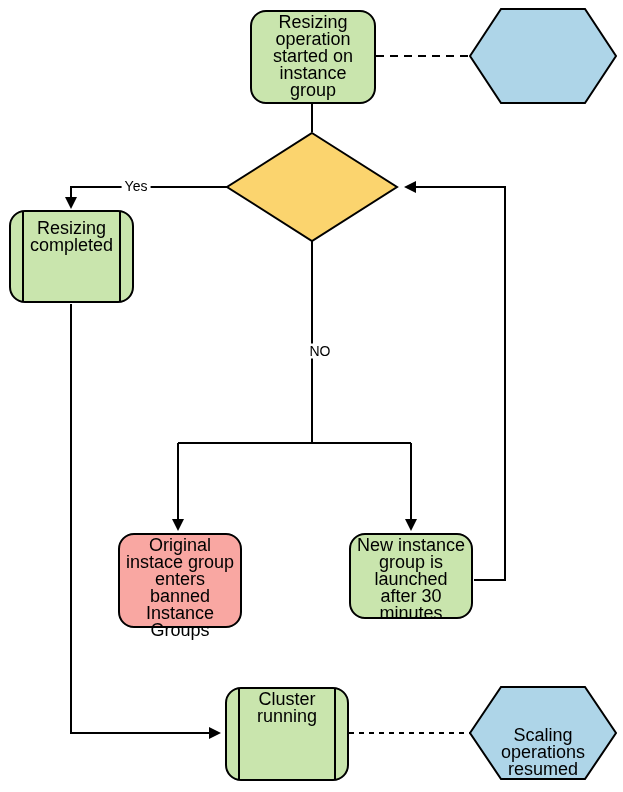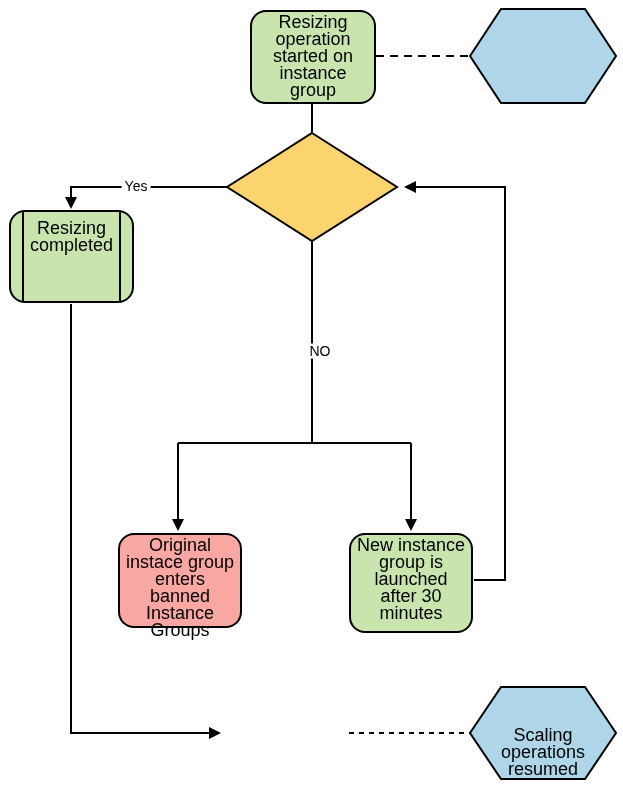--- a/index.html
+++ b/index.html
@@ -97,24 +97,29 @@
   <div class="node green" style="left:9px; top:210px; width:125px; height:93px; padding:8px 16px;">
     <span class="bar left"></span>
     <span class="bar right"></span>
     <span>Resizing completed</span>
   </div>
 
   <div class="node pink" style="left:118px; top:533px; width:124px; height:95px;">
     <span>Original instace group enters banned Instance Groups</span>
   </div>
 
-  <div class="node green" style="left:349px; top:533px; width:124px; height:100px;">
+  <div class="node green" style="left:349px; top:533px; width:124px; height:86px;">
     <span>New instance group is launched after 30 minutes</span>
   </div>
 
+  <div class="node green" style="left:225px; top:687px; width:124px; height:94px; padding:2px 16px;">
+    <span class="bar left"></span>
+    <span class="bar right"></span>
+    <span>Cluster running</span>
+  </div>
 
 
 
   <div class="shape-label" style="left:470px; top:687px; width:146px; height:92px; padding:0 20px;margin-top:40px;">
     <span>Scaling operations resumed</span>
   </div>
 
   <span class="edge-label" style="left:136px; top:186px;">Yes</span>
   <span class="edge-label" style="left:320px; top:351px;">NO</span>
 

